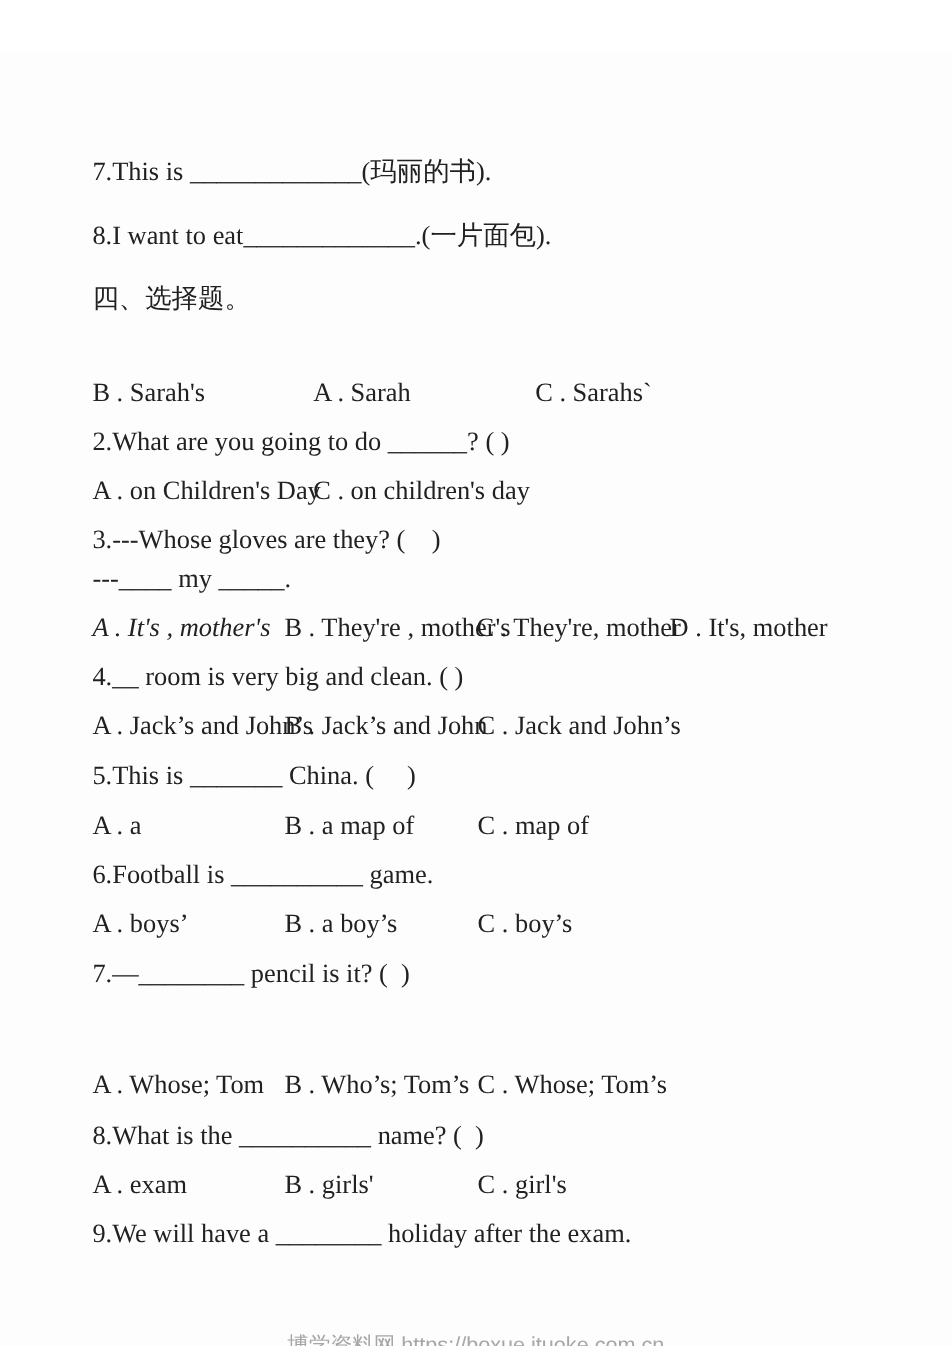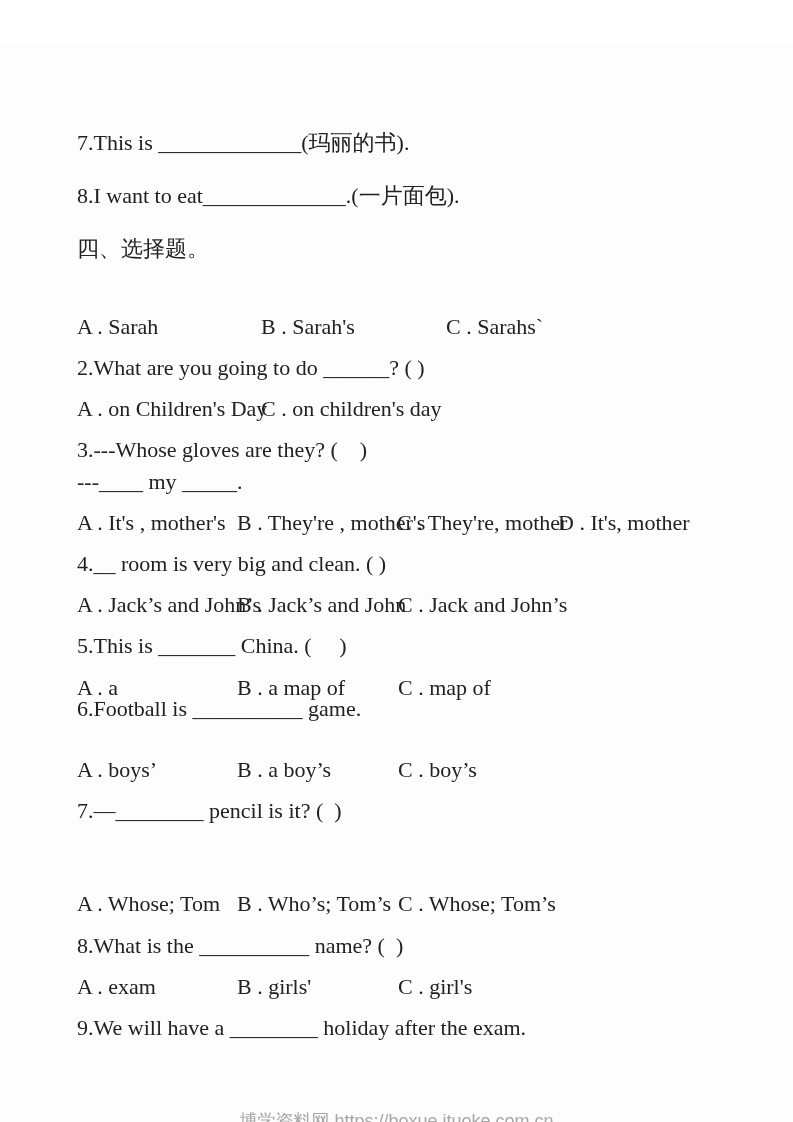--- a/index.html
+++ b/index.html
@@ -22,21 +22,21 @@
   }
   .opts { display: flex; }
   .opt { display: inline-block; white-space: pre; }
   
   .opts-wide .opt:nth-child(1) { width: 184px; }
   .opts-wide .opt:nth-child(2) { width: 185px; }
   
   .opts-std .opt:nth-child(1) { width: 160px; }
   .opts-std .opt:nth-child(2) { width: 161px; }
   
-  .opts-four .opt:nth-child(1) { width: 160px; }
+  .opts-four .opt:nth-child(1) { width: 160px; font-style: italic; }
   .opts-four .opt:nth-child(2) { width: 160px; }
   .opts-four .opt:nth-child(3) { width: 161px; }
   .footer-line {
     position: absolute;
     left: 0;
     right: 0;
     top: 1068px;
     text-align: center;
     font-family: "Liberation Sans", "DejaVu Sans", sans-serif;
     font-size: 18px;
@@ -48,22 +48,22 @@
 <body>
 
 <div class="page">
 
   <div class="line" style="top:88px">7.This is _____________(玛丽的书).</div>
   <div class="line" style="top:141px">8.I want to eat_____________.(一片面包).</div>
 
   <div class="line" style="top:194px">四、选择题。</div>
 
   <div class="line opts opts-wide" style="top:272px">
+    <span class="opt">B . Sarah's</span>
     <span class="opt">A . Sarah</span>
-    <span class="opt">B . Sarah's</span>
     <span class="opt">C . Sarahs`</span>
   </div>
 
   <div class="line" style="top:313px">2.What are you going to do ______? ( )</div>
   <div class="line opts opts-wide" style="top:354px">
     <span class="opt">A . on Children's Day</span>
     <span class="opt">C . on children's day</span>
   </div>
 
   <div class="line" style="top:395px">3.---Whose gloves are they? (    )</div>
@@ -82,21 +82,21 @@
     <span class="opt">C . Jack and John’s</span>
   </div>
 
   <div class="line" style="top:591px">5.This is _______ China. (     )</div>
   <div class="line opts opts-std" style="top:633px">
     <span class="opt">A . a</span>
     <span class="opt">B . a map of</span>
     <span class="opt">C . map of</span>
   </div>
 
-  <div class="line" style="top:654px">6.Football is __________ game.</div>
+  <div class="line" style="top:674px">6.Football is __________ game.</div>
   <div class="line opts opts-std" style="top:715px">
     <span class="opt">A . boys’</span>
     <span class="opt">B . a boy’s</span>
     <span class="opt">C . boy’s</span>
   </div>
 
   <div class="line" style="top:756px">7.—________ pencil is it? (  )</div>
   <div class="line opts opts-std" style="top:849px">
     <span class="opt">A . Whose; Tom</span>
     <span class="opt">B . Who’s; Tom’s</span>

